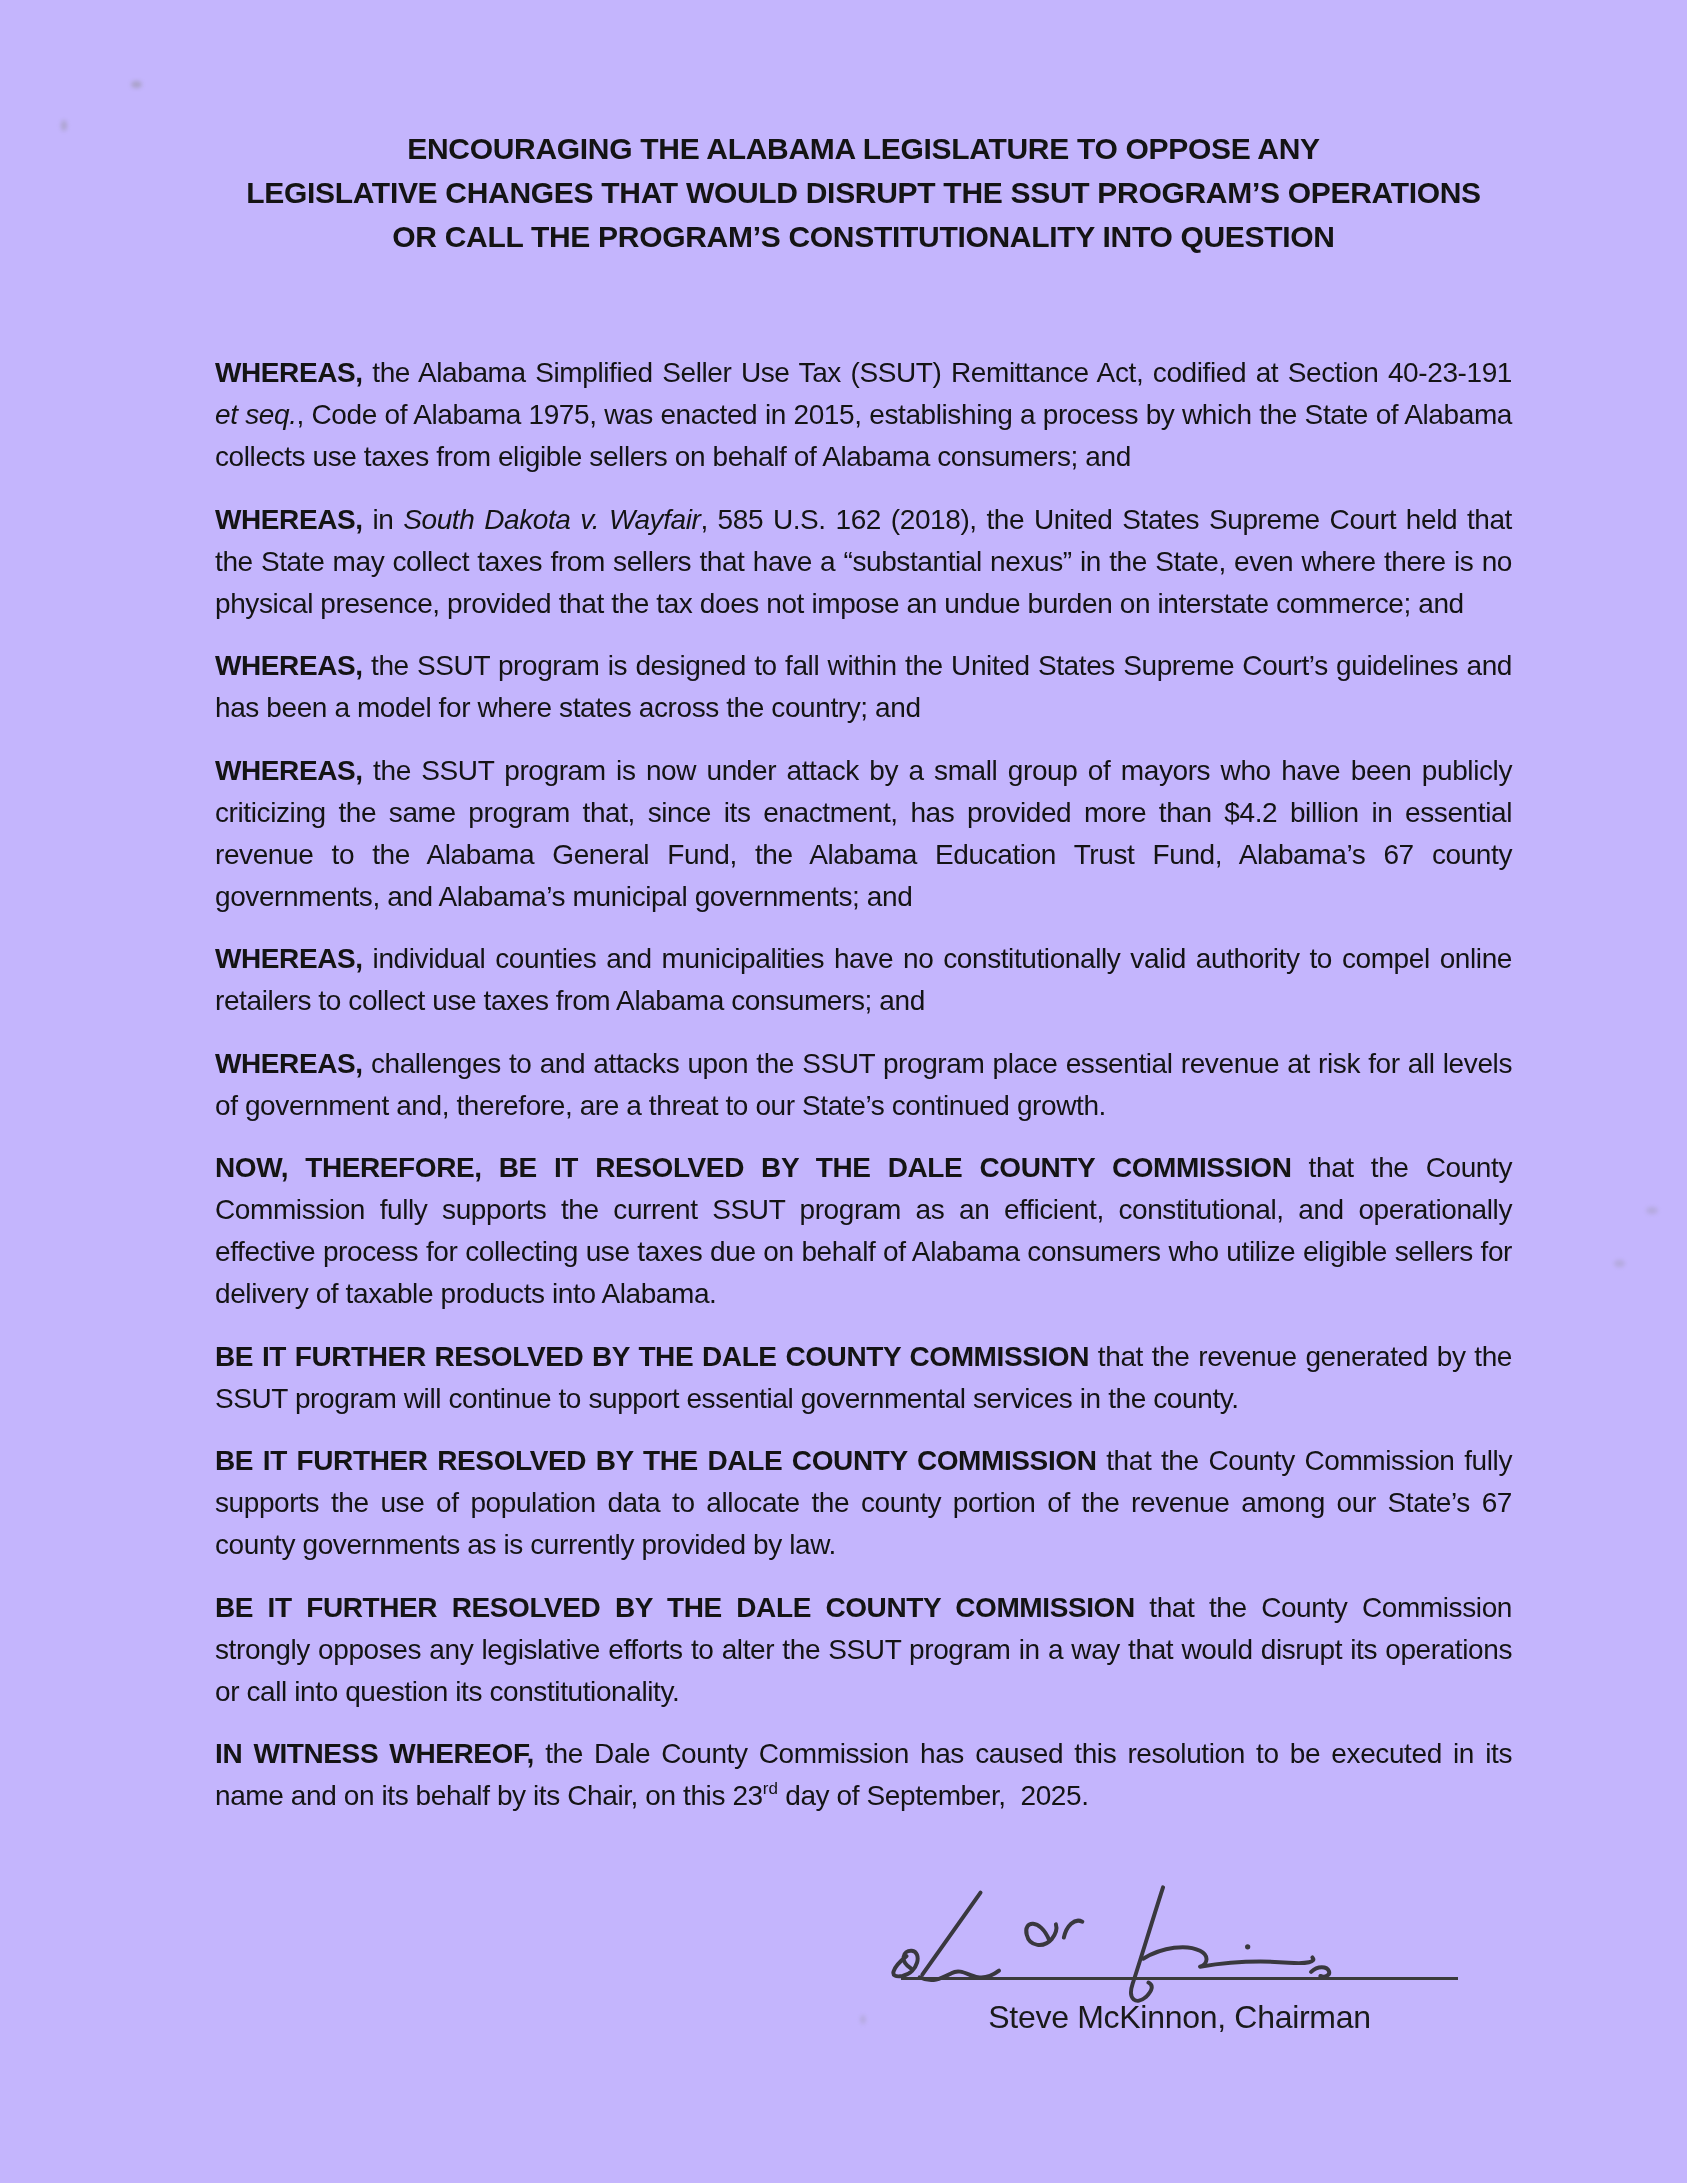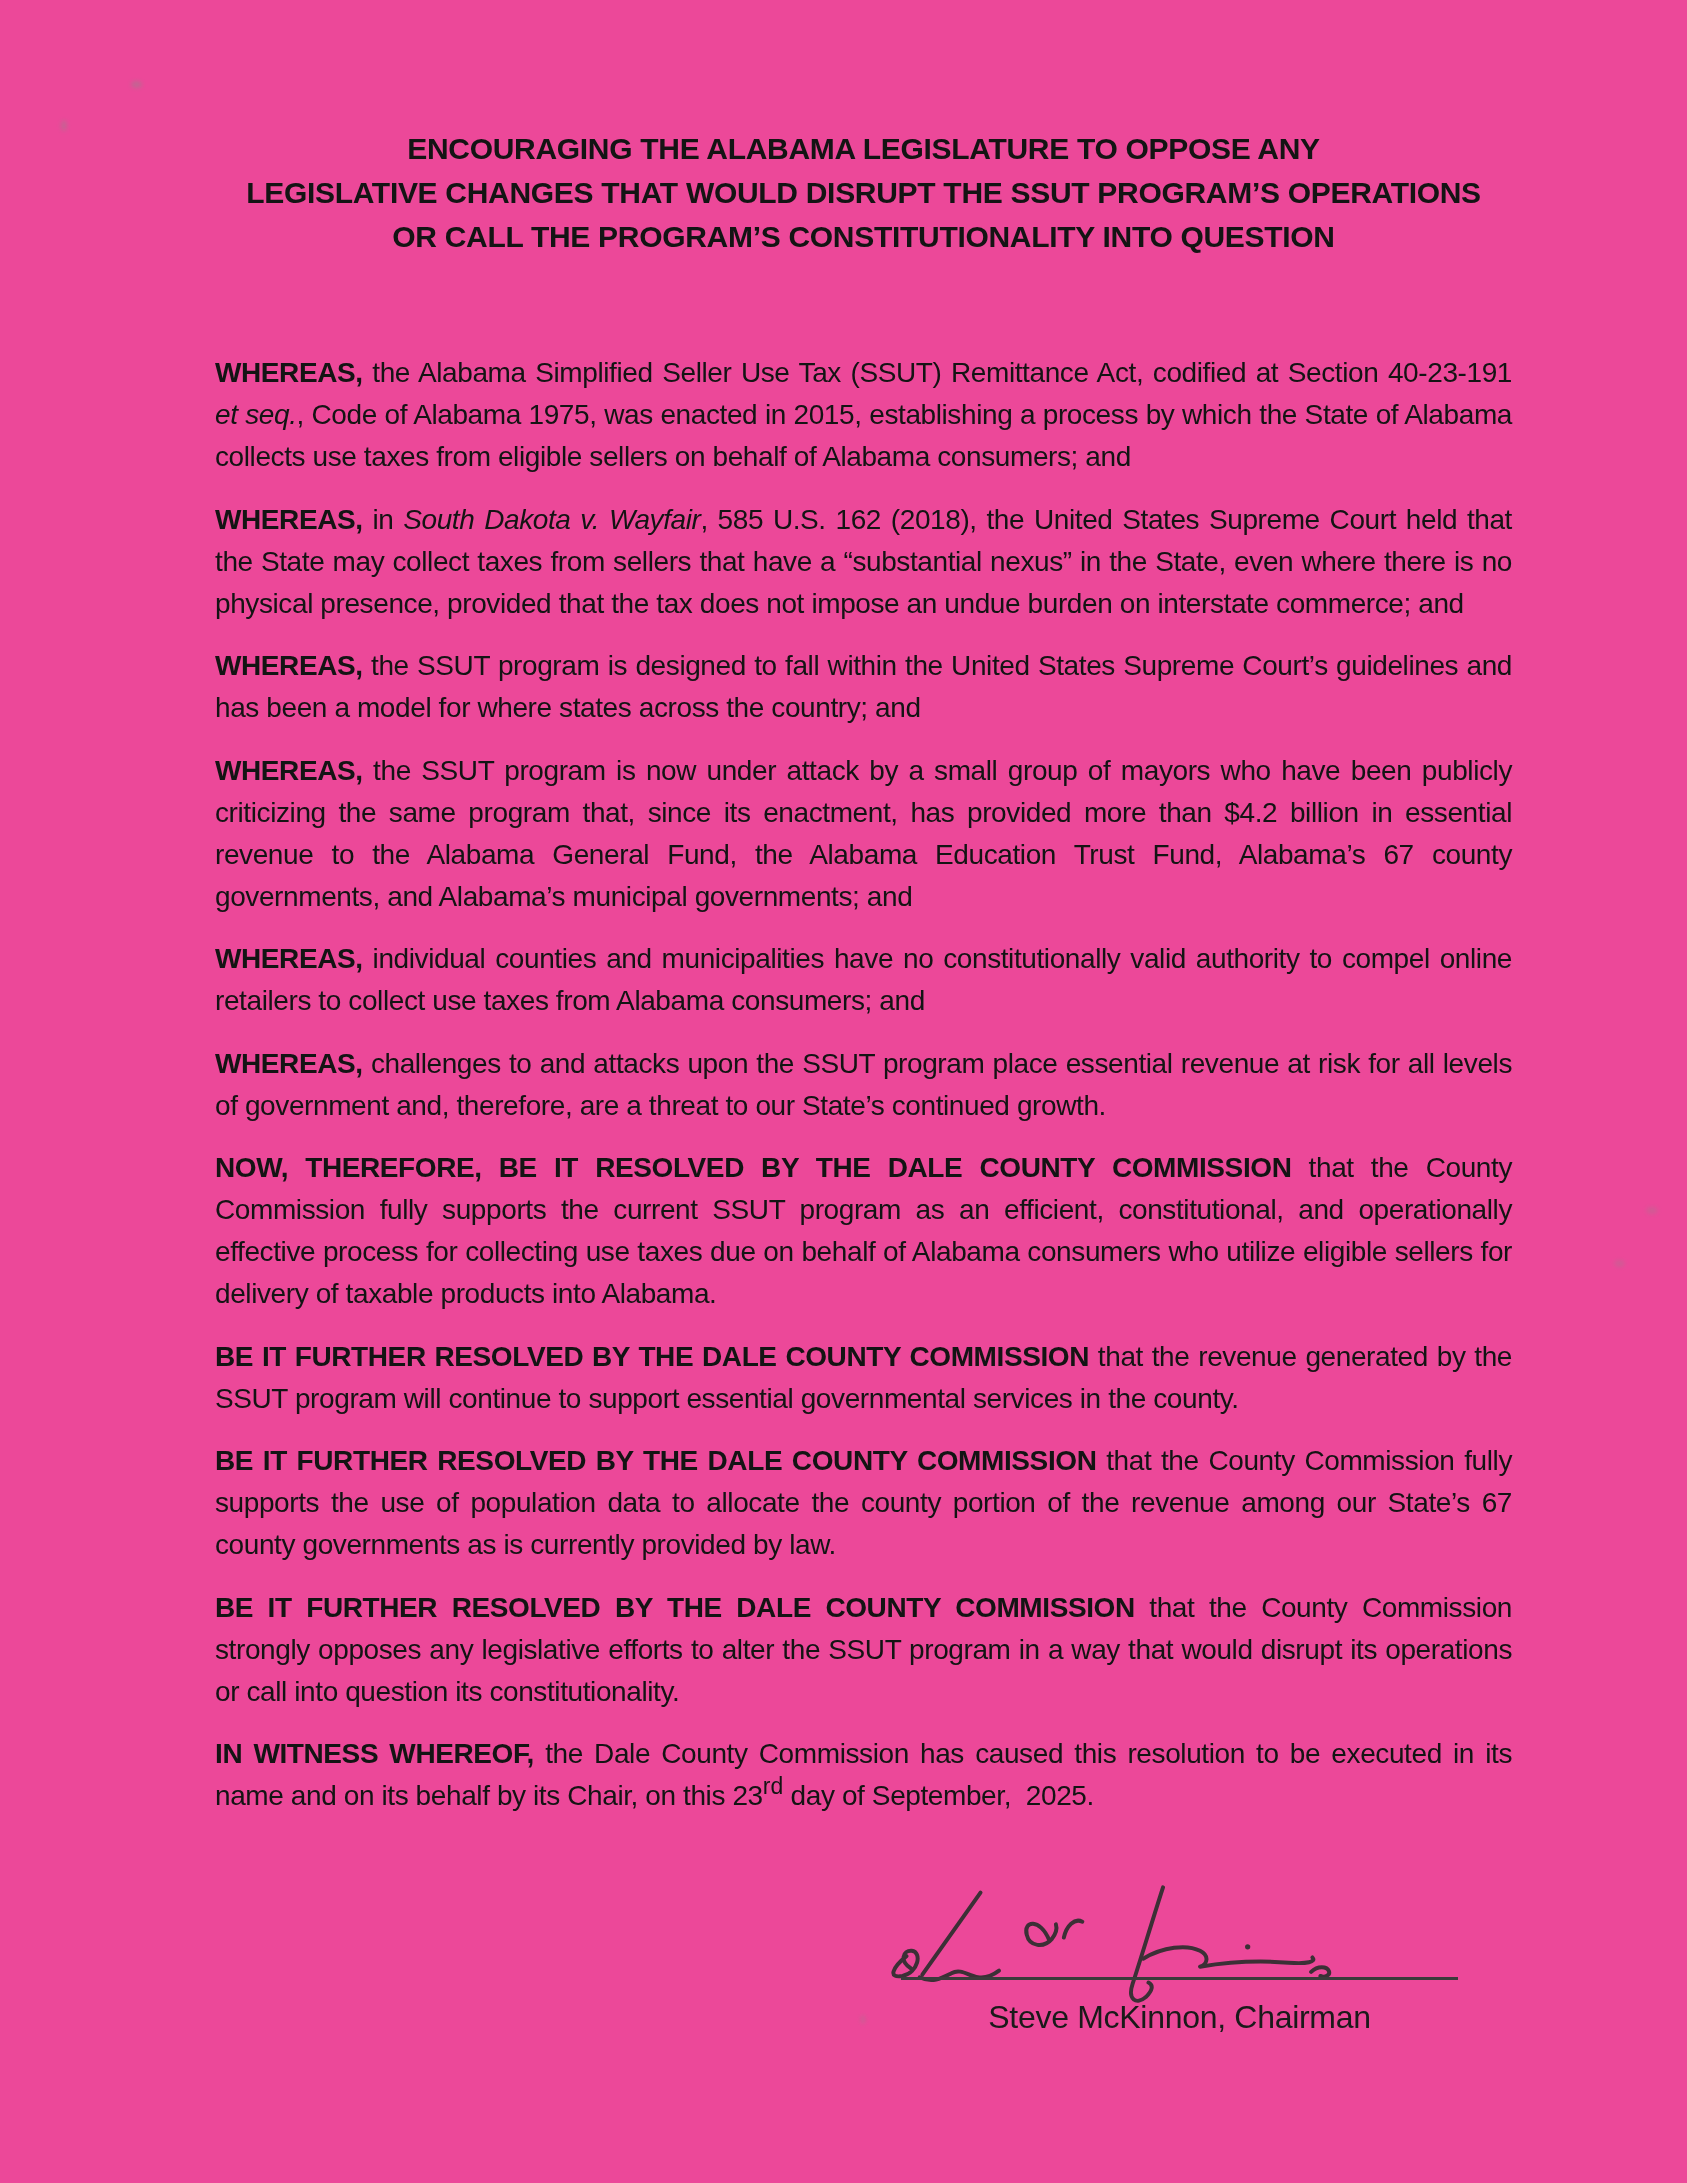--- a/index.html
+++ b/index.html
@@ -1,19 +1,19 @@
 <!DOCTYPE html>
 <html style="font-size:10.6px"><head>
 <meta charset="utf-8">
 <style>
   html, body { margin:0; padding:0; background:#e8e8e8; }
   .page {
     position:relative;
     width:1687px; height:2183px;
-    background:#ec4899;
+    background:#c4b5fd;
     font-family:"Liberation Sans", sans-serif;
     color:#141414;
     overflow:hidden;
   }
   .doc-title {
     position:absolute;
     top:127px; left:215px; width:1297px;
     text-align:center;
     font-weight:bold;
     font-size:30px;
@@ -26,21 +26,21 @@
     font-size:28px;
     line-height:42px;
     letter-spacing:-0.4px;
     text-align:justify;
     margin-top:9px;
   }
   .doc-body p { margin:0 0 20.5px 0; }
   .doc-body b { font-weight:bold; }
   .doc-body i { font-style:italic; }
   .doc-body sup {
-    font-size:23px;
+    font-size:17px;
     line-height:0;
     vertical-align:10.6px;
     letter-spacing:0;
   }
   .sig-line {
     position:absolute;
     left:901px; top:1977px;
     width:557px; height:2.6px;
     background:#3b3b3b;
   }

